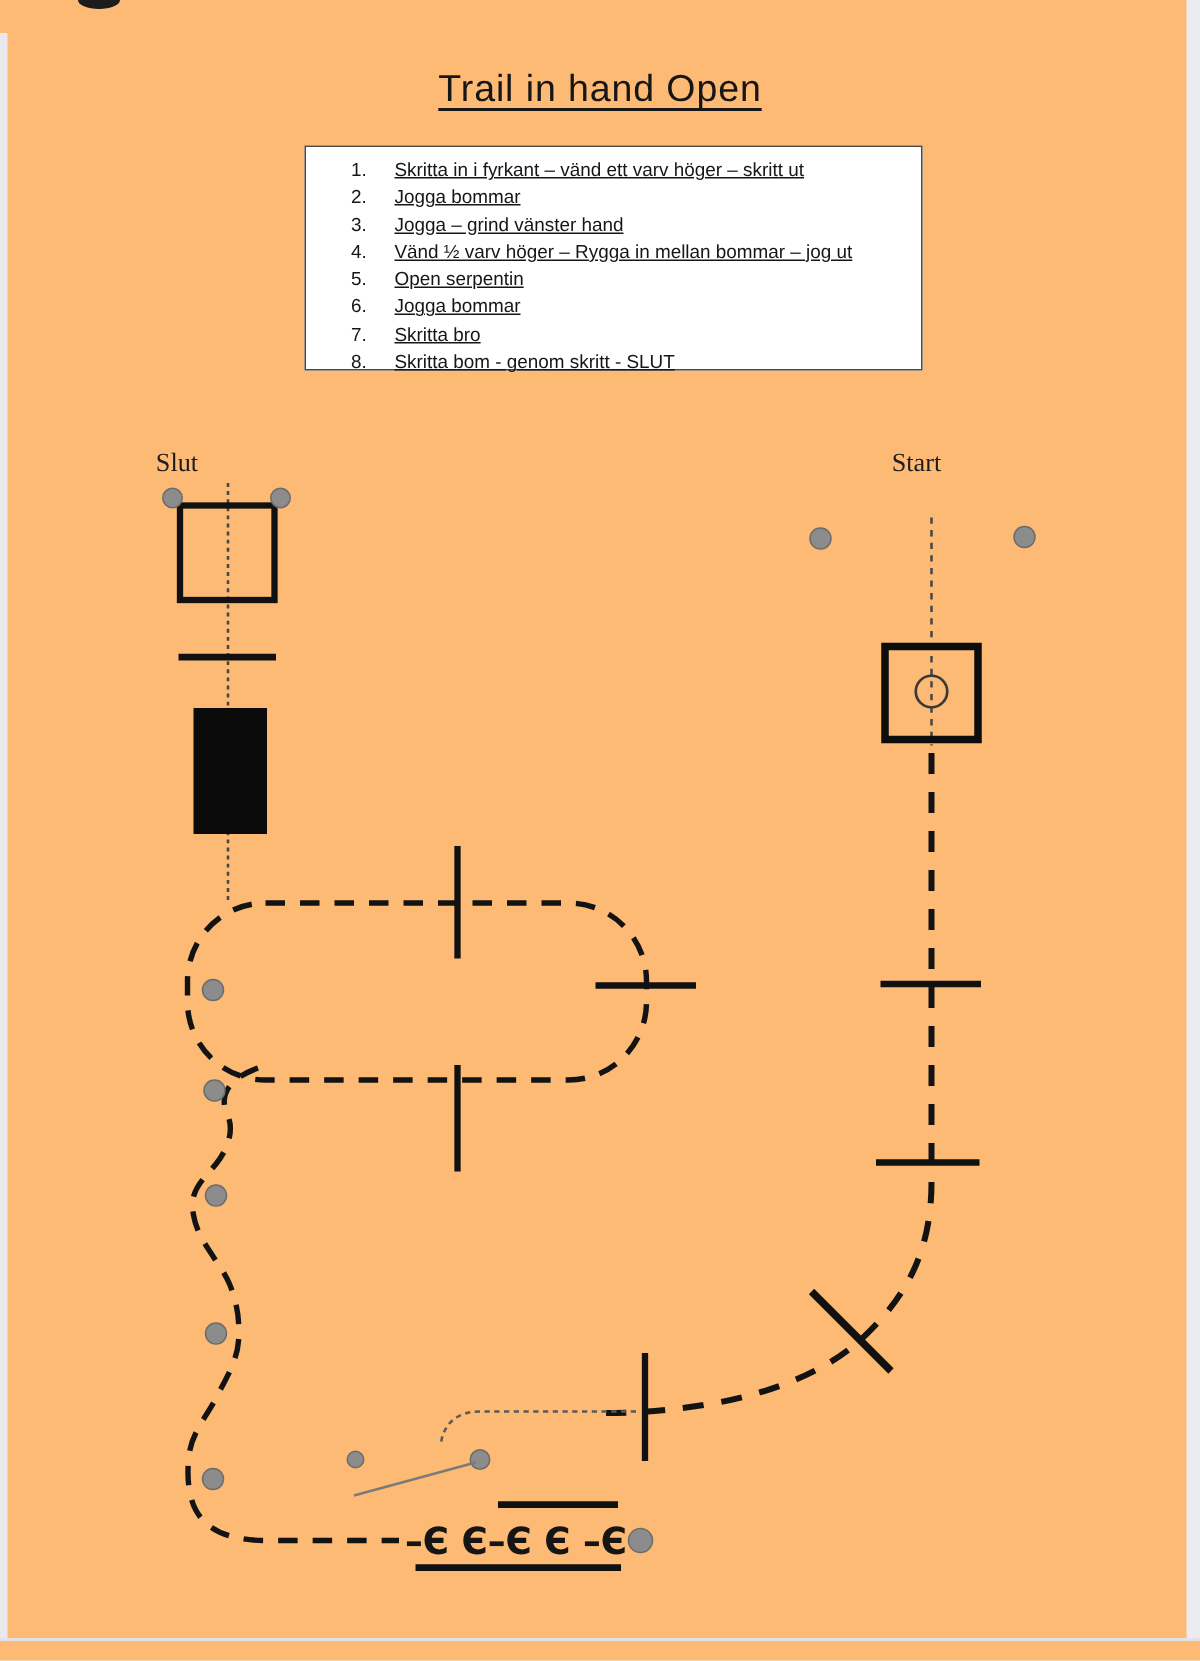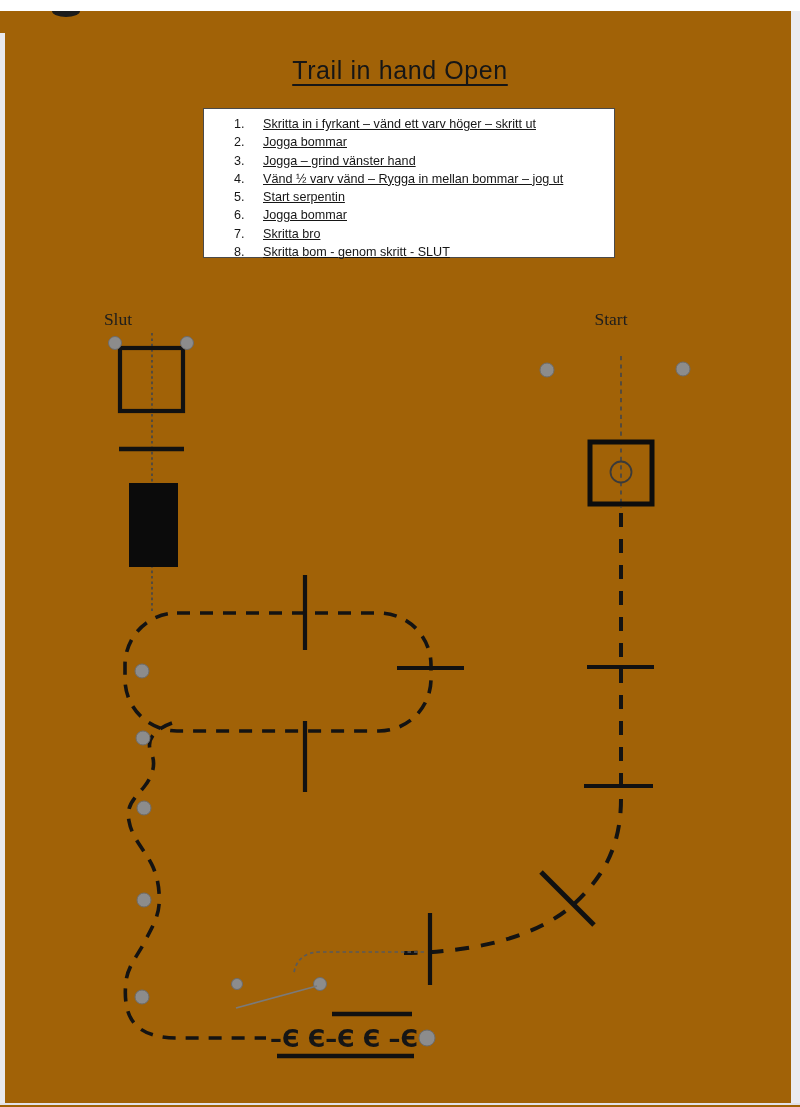--- a/index.html
+++ b/index.html
@@ -1,18 +1,18 @@
 <!DOCTYPE html>
 <html><head>
 <meta charset="utf-8">
 <style>
   html,body{margin:0;padding:0;background:#ffffff;}
   body{width:800px;height:1107px;position:relative;overflow:hidden;
        font-family:"Liberation Sans",sans-serif;color:#161616;}
-  .page{position:absolute;inset:0;background:#a16207;margin-top:11px;}
+  .page{position:absolute;inset:0;background:#fdba74;}
   .title{
     position:absolute;top:45px;left:0;width:100%;text-align:center;
     font-size:25px;letter-spacing:.6px;color:#161616;
     text-decoration:underline;text-underline-offset:5px;
   }
   .instr-box{
     position:absolute;left:203px;top:97px;width:412px;height:150px;
     border:1.6px solid #4a4a4a;box-sizing:border-box;
     padding:6px 8px 0 30px;background:#fff;
   }
@@ -38,25 +38,25 @@
     <div class="instr-row">
       <span class="instr-num">2.</span>
       <span class="instr-text">Jogga bommar</span>
     </div>
     <div class="instr-row">
       <span class="instr-num">3.</span>
       <span class="instr-text">Jogga – grind vänster hand</span>
     </div>
     <div class="instr-row">
       <span class="instr-num">4.</span>
-      <span class="instr-text">Vänd ½ varv vänd – Rygga in mellan bommar – jog ut</span>
+      <span class="instr-text">Vänd ½ varv höger – Rygga in mellan bommar – jog ut</span>
     </div>
     <div class="instr-row">
       <span class="instr-num">5.</span>
-      <span class="instr-text">Start serpentin</span>
+      <span class="instr-text">Open serpentin</span>
     </div>
     <div class="instr-row">
       <span class="instr-num">6.</span>
       <span class="instr-text">Jogga bommar</span>
     </div>
     <div class="instr-row">
       <span class="instr-num">7.</span>
       <span class="instr-text">Skritta bro</span>
     </div>
     <div class="instr-row">

